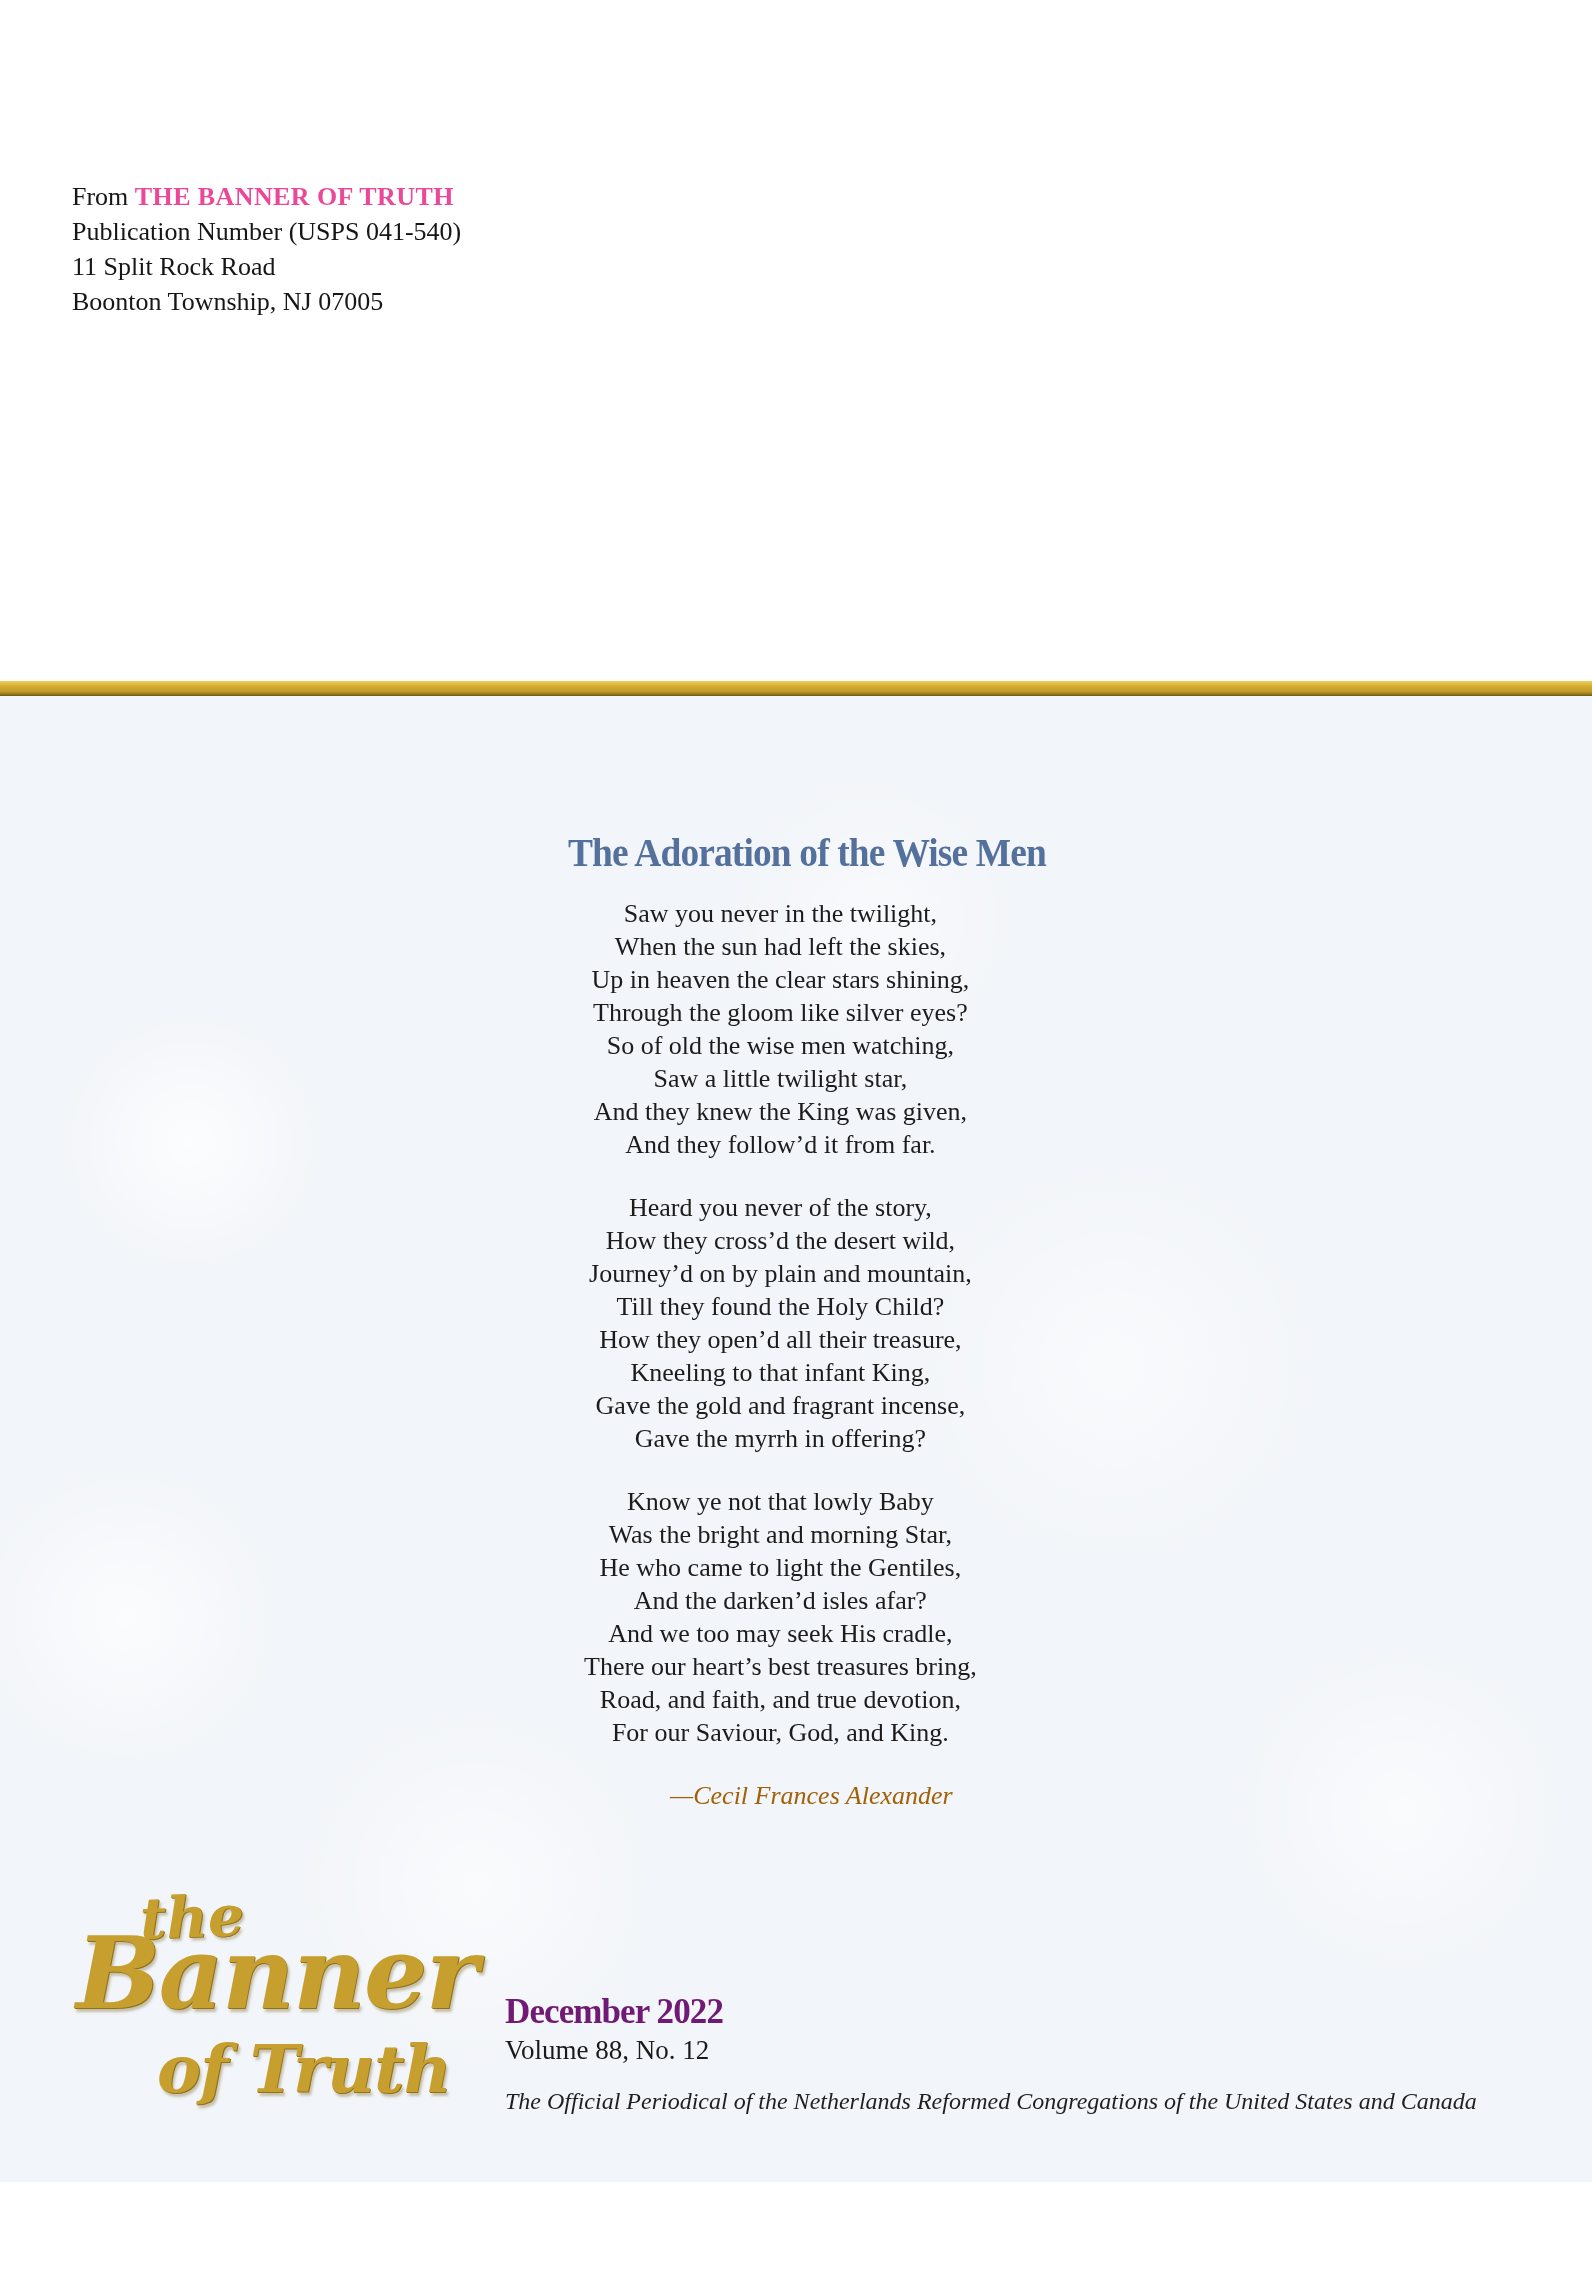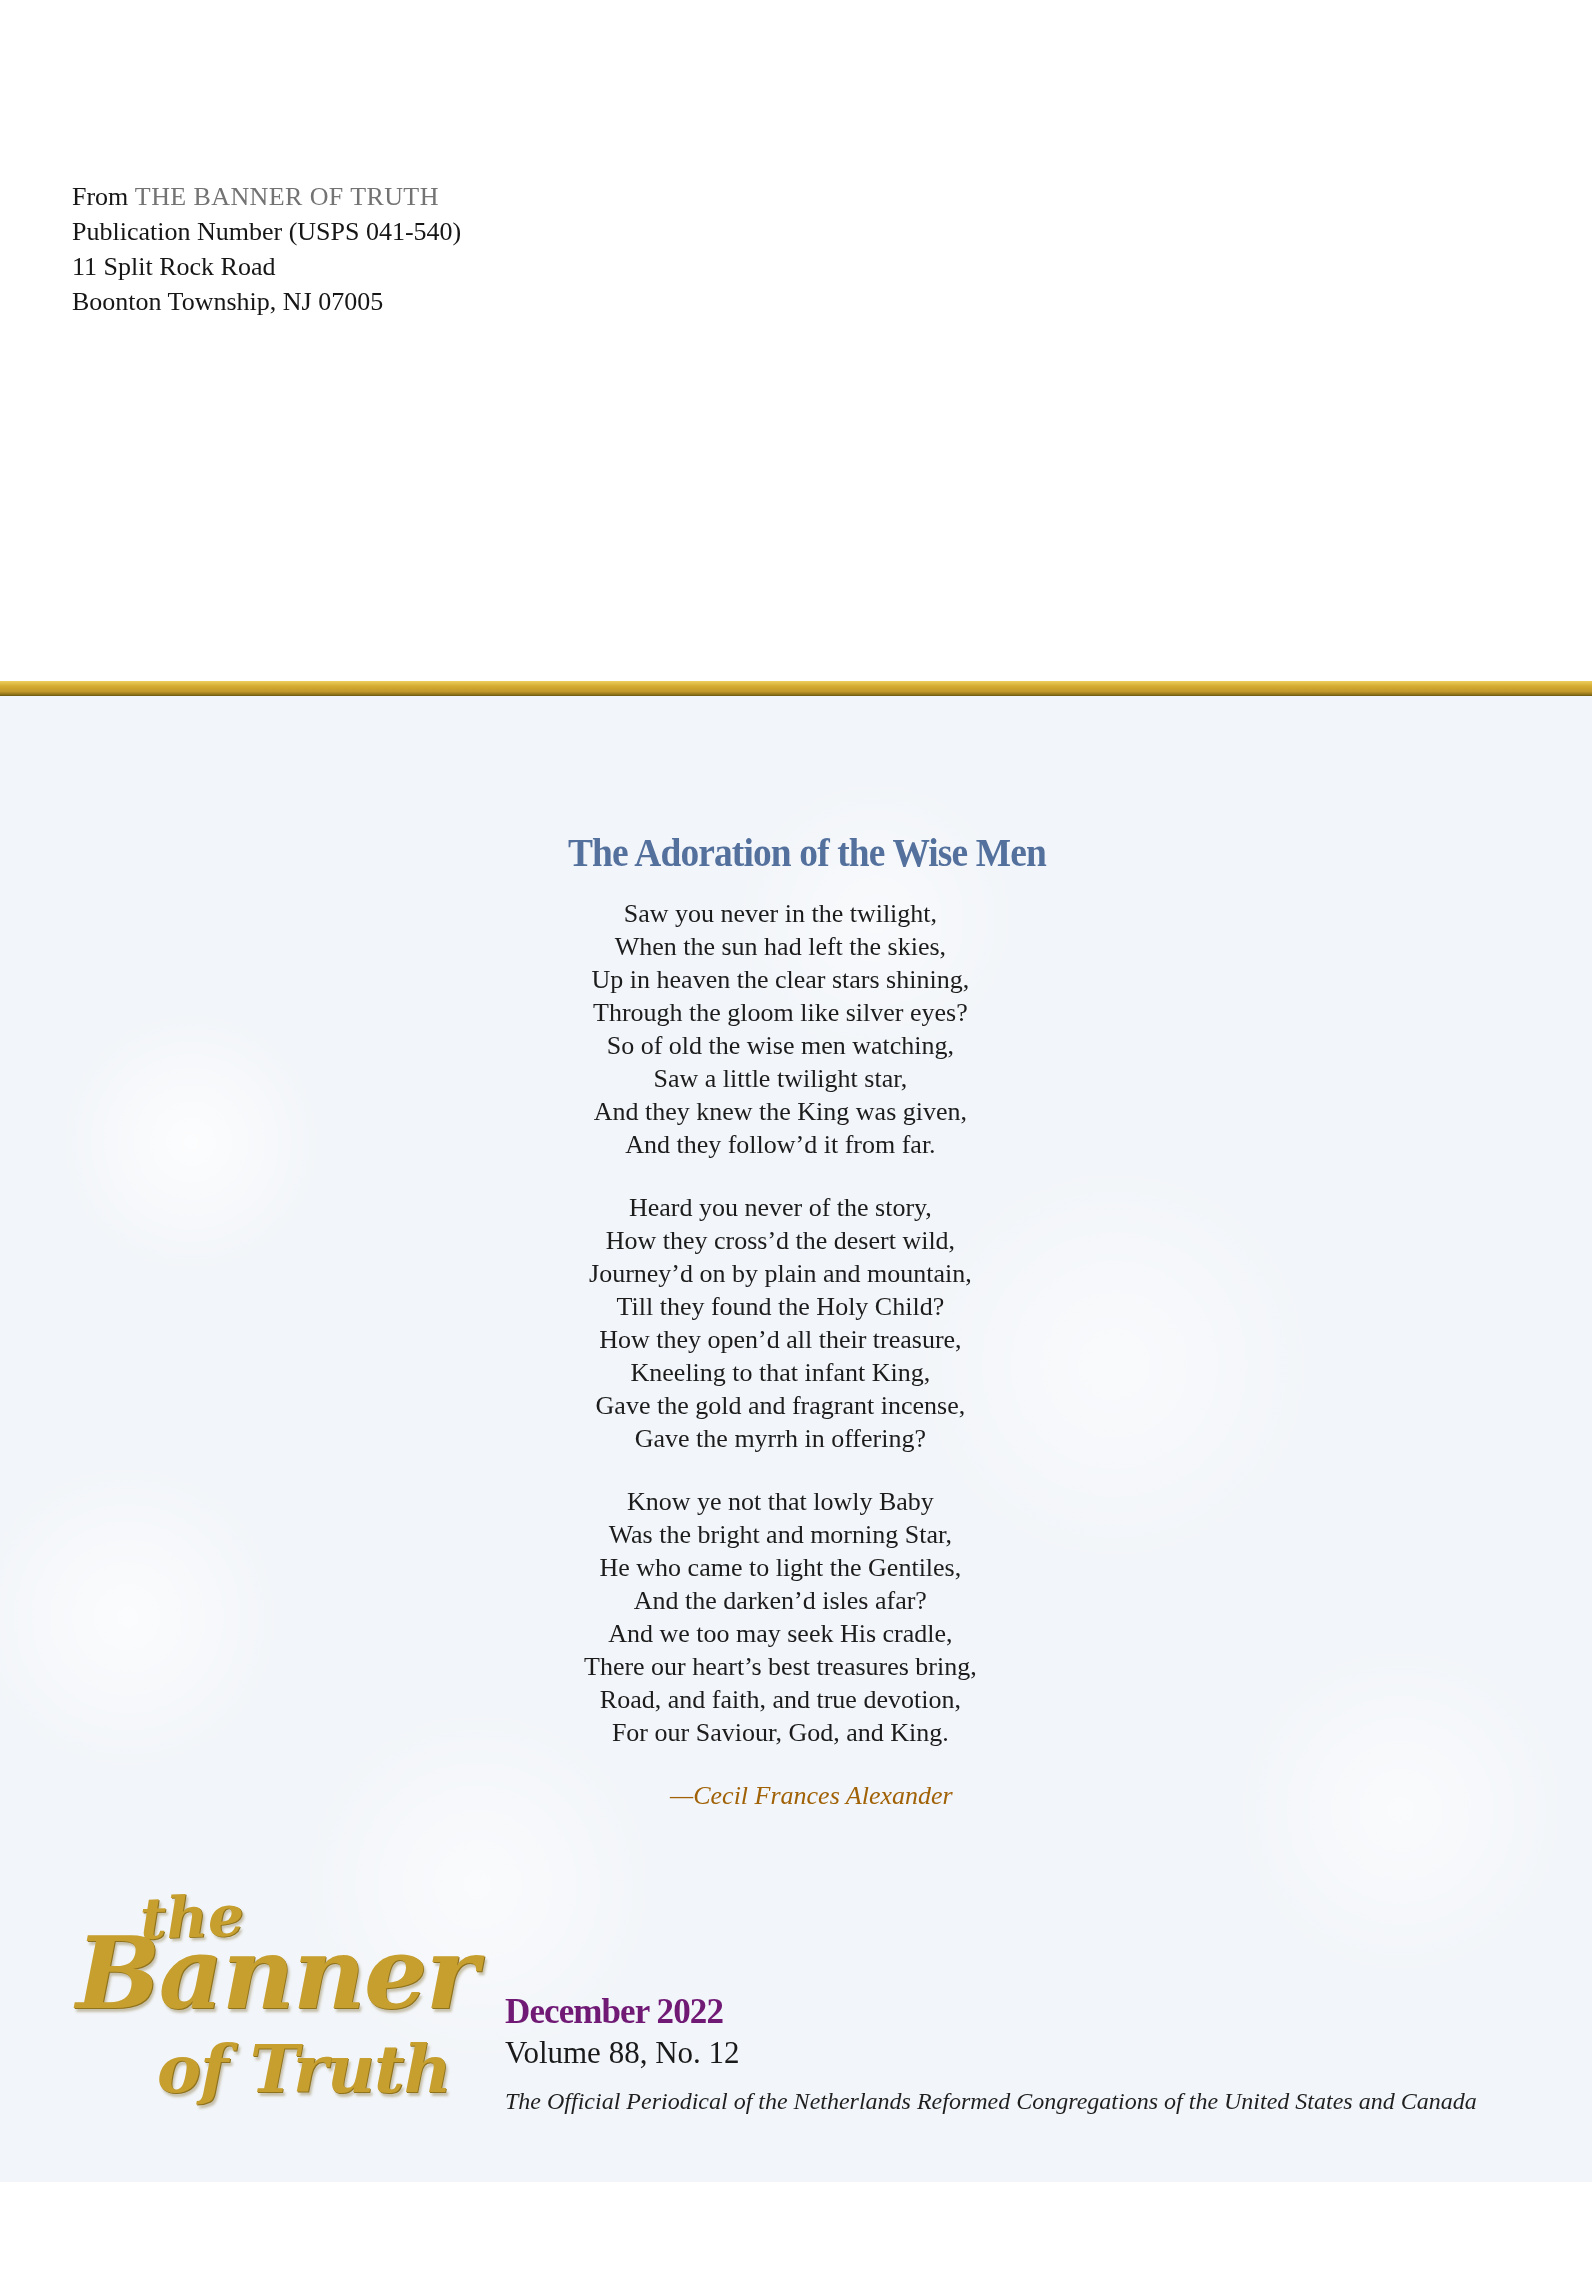--- a/index.html
+++ b/index.html
@@ -12,21 +12,21 @@
     position: relative;
   }
   .page { position: relative; width: 1592px; height: 2295px; }
 
   
   .mailing {
     position: absolute; left: 72px; top: 179px;
     font-size: 26px; line-height: 35px; color: #161616;
   }
   .mailing .org {
-    color: #737373; font-weight: normal; letter-spacing: 0.4px;
+    color: #ec4899; font-weight: bold; letter-spacing: 0.4px;
   }
 
   
   .gold-bar {
     position: absolute; left: 0; top: 681px; width: 100%; height: 14.7px;
     background: linear-gradient(to bottom, #ecd05c 0%, #d5ab31 35%, #c2992a 70%, #8a6f16 92%, #665310 100%);
   }
 
   
   .panel {
@@ -73,21 +73,21 @@
   .logo .banner  { left: 76px;  top: 1914px; font-size: 100px; letter-spacing: -1.7px; font-style: italic; }
   .logo .oftruth { left: 157px; top: 2030px; font-size: 66px; letter-spacing: -0.9px; }
 
   
   .issue-date {
     position: absolute; left: 505px; top: 1992px;
     font-size: 35px; font-weight: bold; letter-spacing: -0.9px; color: #701a75;
   }
   .issue-volume {
     position: absolute; left: 505px; top: 2035px;
-    font-size: 31px; color: #1a1a1a;
+    font-size: 27px; color: #1a1a1a;
   }
   .tagline {
     position: absolute; left: 505px; top: 2088px;
     font-size: 24px; font-style: italic; color: #1f1f1f;
     white-space: nowrap;
   }
 </style>
 </head>
 <body>
 

